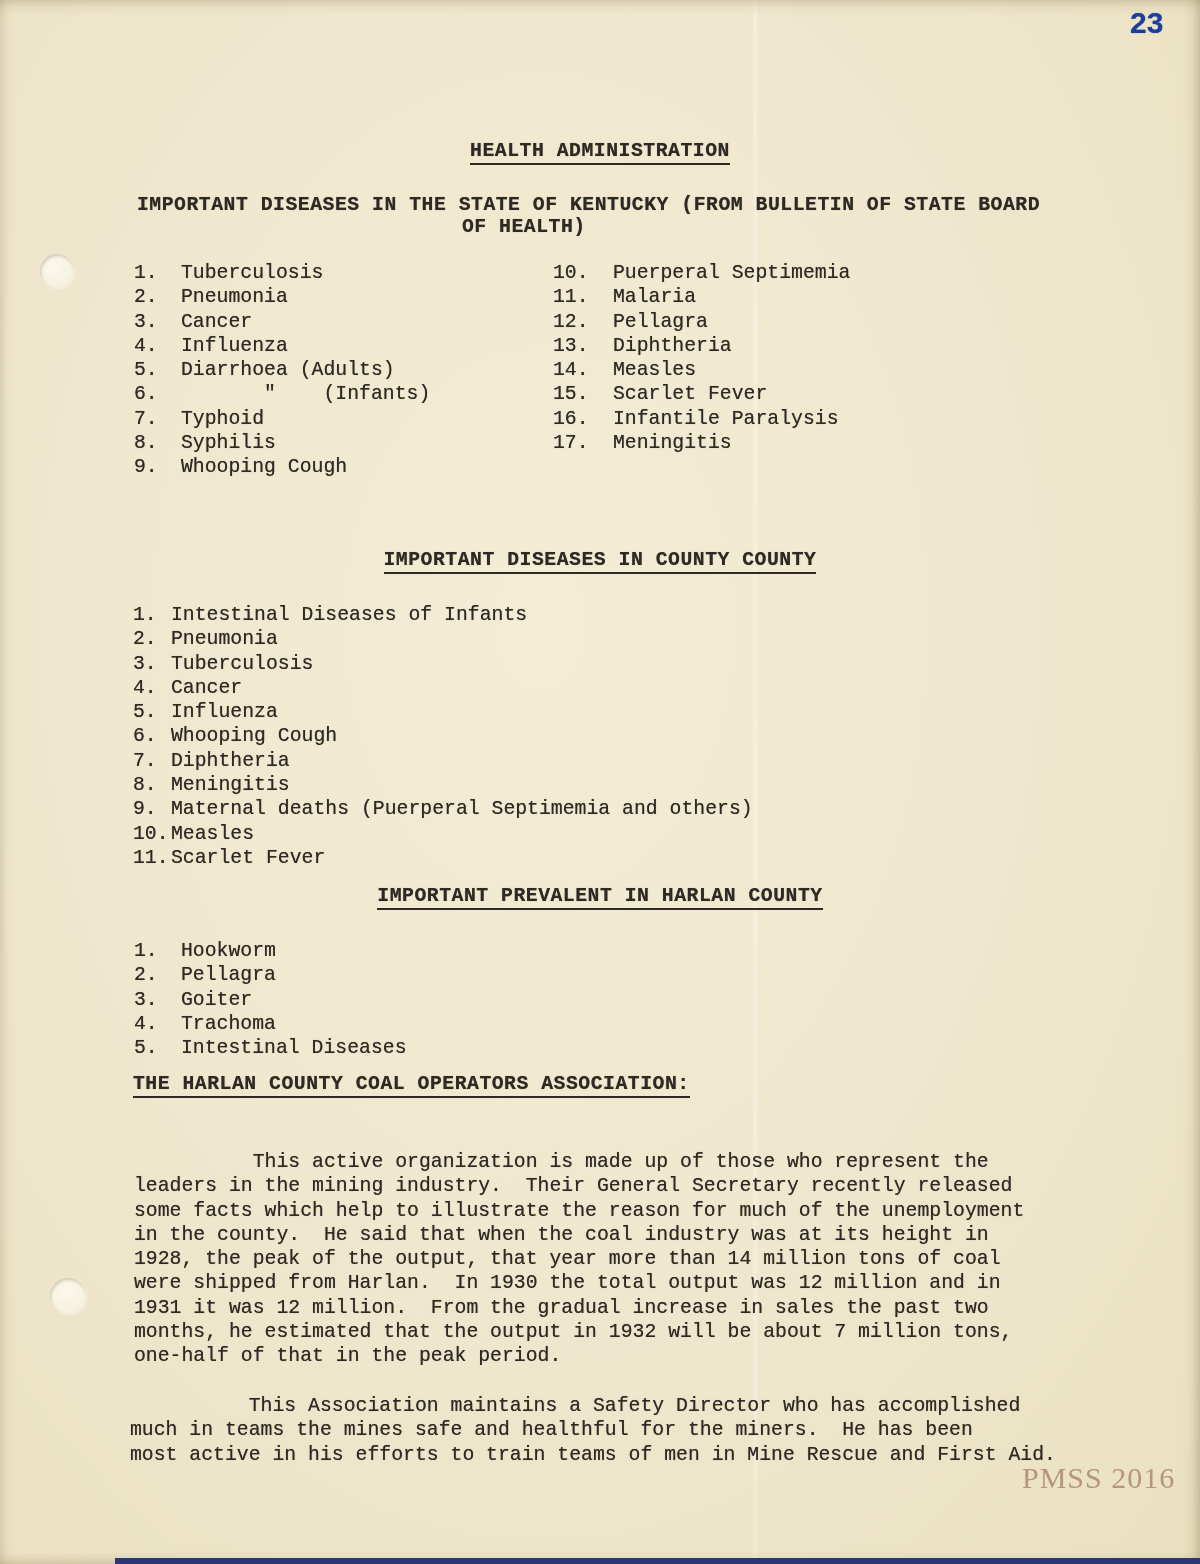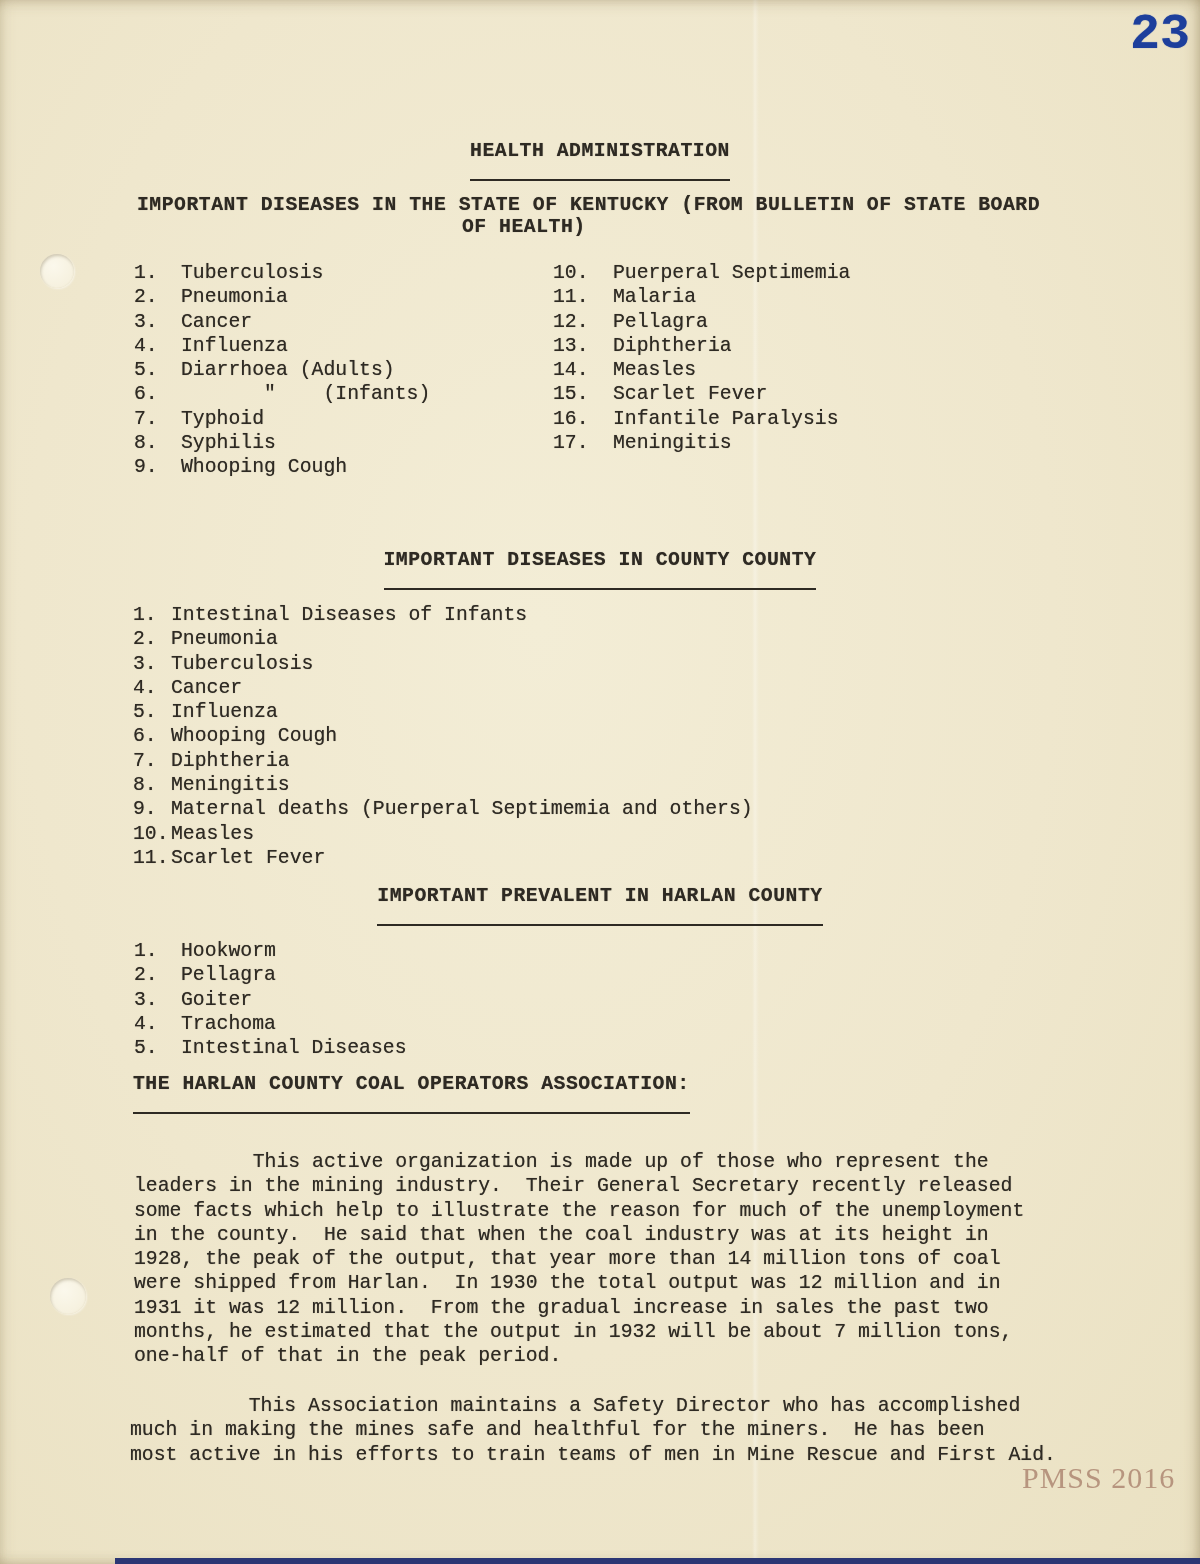--- a/index.html
+++ b/index.html
@@ -21,31 +21,31 @@
     font-family:"Liberation Mono","DejaVu Sans Mono",monospace;
     font-size:19.8px;
     line-height:24.3px;
     color:#2e2a23;
     text-shadow:0 0 0.7px rgba(46,42,35,0.65);
     white-space:pre;
   }
   .abs{position:absolute;}
   .center{width:100%;text-align:center;}
   .hd{font-weight:bold;letter-spacing:0.5px;}
-  .underlined{display:inline-block;border-bottom:2px solid #2e2a23;padding-bottom:16px;}
+  .underlined{display:inline-block;border-bottom:2px solid #2e2a23;padding-bottom:0;}
   .li-row{display:flex;}
   .li-num{display:inline-block;white-space:pre;}
   .nw47 .li-num{width:47px;}
   .nw60 .li-num{width:60px;}
   .nw38 .li-num{width:38px;}
   .li-label{white-space:pre;}
   .para-line{white-space:pre;}
   .page-number{
-    font-family:Liberation Mono, monospace;
-    font-weight:bold;font-size:50px;color:#1d3f9c;
+    font-family:Liberation Sans, sans-serif;
+    font-weight:bold;font-size:30px;color:#1d3f9c;
     text-shadow:0 0 1px rgba(29,63,156,0.6);
   }
   .watermark{
     font-family:"Liberation Serif","DejaVu Serif",serif;
     font-size:30px;color:rgba(178,142,120,0.92);letter-spacing:1px;
   }
   .hole{
     position:absolute;border-radius:50%;
     background:radial-gradient(circle at 40% 35%, #fbf8ec 0%, #f6f1df 70%, #ece4c8 100%);
     box-shadow:inset 1px 2px 3px rgba(90,75,40,0.25), 1px 1px 2px rgba(255,255,255,0.5);
@@ -82,19 +82,19 @@
 
   <div class="abs center" style="top:884px;">
     <span class="tw hd underlined">IMPORTANT PREVALENT IN HARLAN COUNTY</span>
   </div>
   <div class="abs tw nw47" style="left:134px;top:939px;"><div class="li-row"><span class="li-num">1.</span><span class="li-label">Hookworm</span></div><div class="li-row"><span class="li-num">2.</span><span class="li-label">Pellagra</span></div><div class="li-row"><span class="li-num">3.</span><span class="li-label">Goiter</span></div><div class="li-row"><span class="li-num">4.</span><span class="li-label">Trachoma</span></div><div class="li-row"><span class="li-num">5.</span><span class="li-label">Intestinal Diseases</span></div></div>
 
   <div class="abs" style="left:133px;top:1072px;">
     <span class="tw hd underlined">THE HARLAN COUNTY COAL OPERATORS ASSOCIATION:</span>
   </div>
   <div class="abs tw" style="left:134px;top:1150px;"><div class="para-line">          This active organization is made up of those who represent the</div><div class="para-line">leaders in the mining industry.  Their General Secretary recently released</div><div class="para-line">some facts which help to illustrate the reason for much of the unemployment</div><div class="para-line">in the county.  He said that when the coal industry was at its height in</div><div class="para-line">1928, the peak of the output, that year more than 14 million tons of coal</div><div class="para-line">were shipped from Harlan.  In 1930 the total output was 12 million and in</div><div class="para-line">1931 it was 12 million.  From the gradual increase in sales the past two</div><div class="para-line">months, he estimated that the output in 1932 will be about 7 million tons,</div><div class="para-line">one-half of that in the peak period.</div></div>
-  <div class="abs tw" style="left:130px;top:1394px;"><div class="para-line">          This Association maintains a Safety Director who has accomplished</div><div class="para-line">much in making the mines safe and healthful for the miners.  He has been</div><div class="para-line">most active in his efforts to train teams of men in Mine Rescue and First Aid.</div></div>
+  <div class="abs tw" style="left:130px;top:1394px;"><div class="para-line">          This Association maintains a Safety Director who has accomplished</div><div class="para-line">much in teams the mines safe and healthful for the miners.  He has been</div><div class="para-line">most active in his efforts to train teams of men in Mine Rescue and First Aid.</div></div>
 
   <div class="abs watermark" style="left:1022px;top:1461px;">PMSS 2016</div>
 
   <div class="bottom-bar"></div>
 
 </div>
 
 </body></html>

